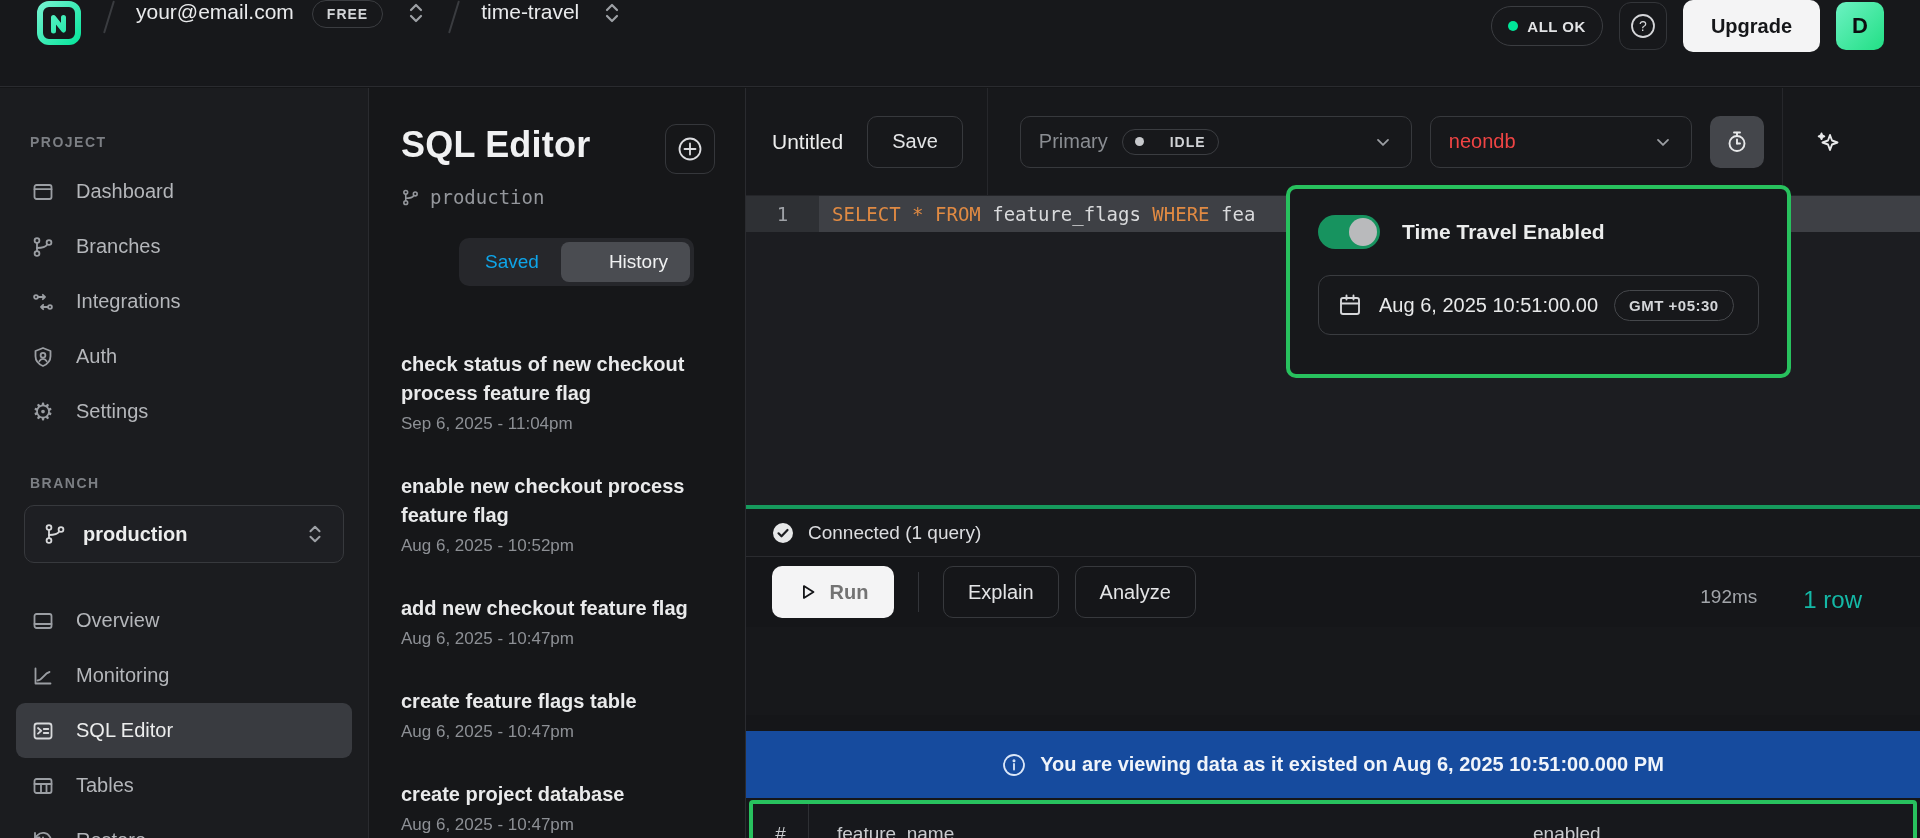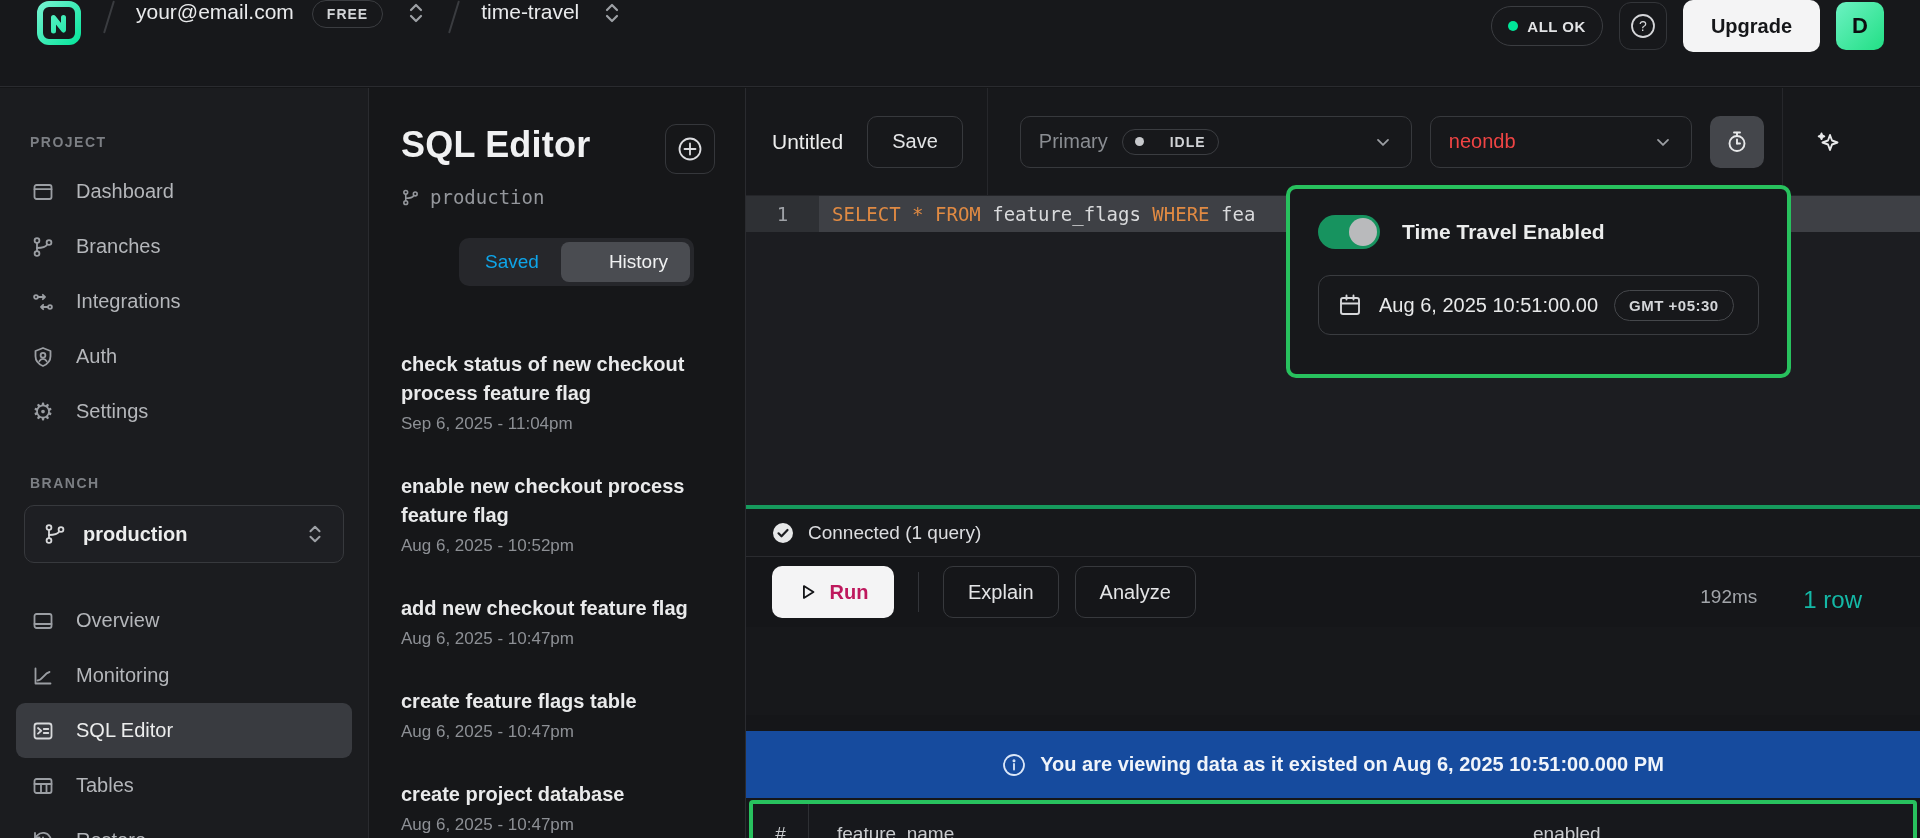--- a/index.html
+++ b/index.html
@@ -157,21 +157,21 @@
   .green-split { height:4px; background:#169a5d; }
   .connected-bar {
     height:48px; background:#17181b; border-bottom:1px solid #2a2b2f;
     display:flex; align-items:center; gap:14px; padding:0 26px;
   }
   .connected-bar span { font-size:19px; color:#dcdde0; }
   .run-bar { height:70px; display:flex; align-items:center; gap:16px; padding:0 26px; background:#151619; }
   .run-btn {
     height:52px; width:122px; background:#f4f4f5; border:none; border-radius:10px;
     display:flex; align-items:center; justify-content:center; gap:12px;
-    font-size:20px; font-weight:600; color:#be185d; font-family:inherit; cursor:pointer;
+    font-size:20px; font-weight:600; color:#737373; font-family:inherit; cursor:pointer;
   }
   .rb-divider { width:1px; height:40px; background:#33353a; margin:0 8px; }
   .run-meta { margin-left:auto; display:flex; gap:46px; padding-right:32px;margin-top:16px; }
   .meta-ms { font-size:19px; color:#a2a5aa; }
   .meta-rows { font-size:24px; color:#14b8a6; }
   .results-zone { position:absolute; left:0; right:0; top:627px; bottom:0; background:#151619; }
   .banner {
     margin-top:16px; height:67px; background:#164b9e;
     display:flex; align-items:center; justify-content:center; gap:14px;
   }

